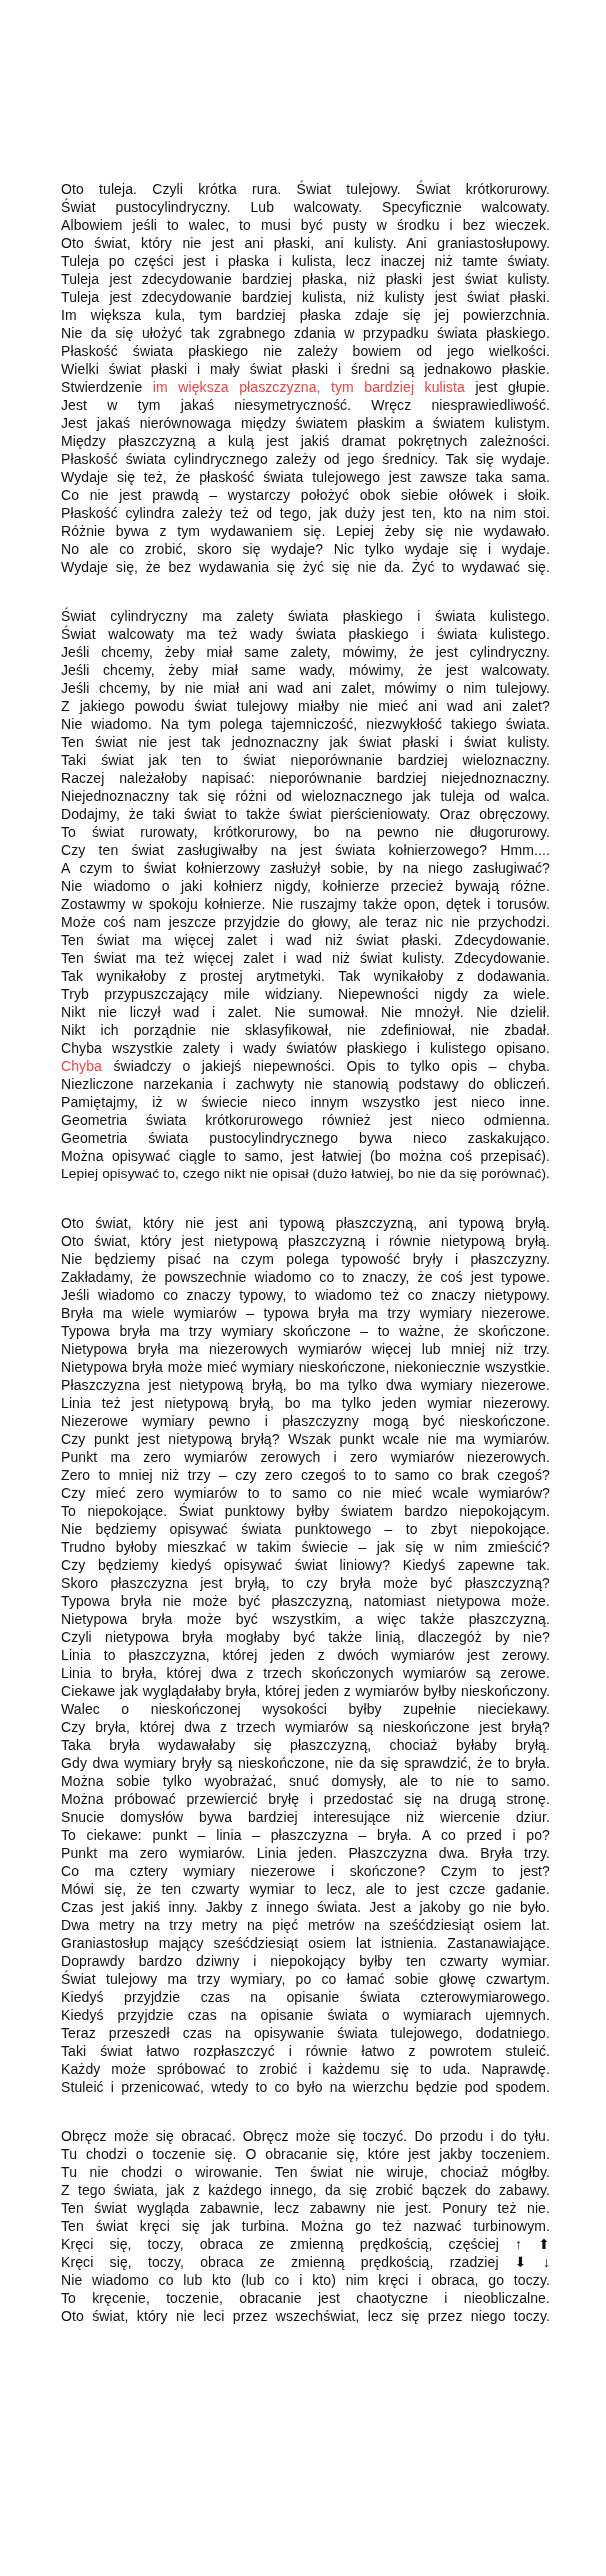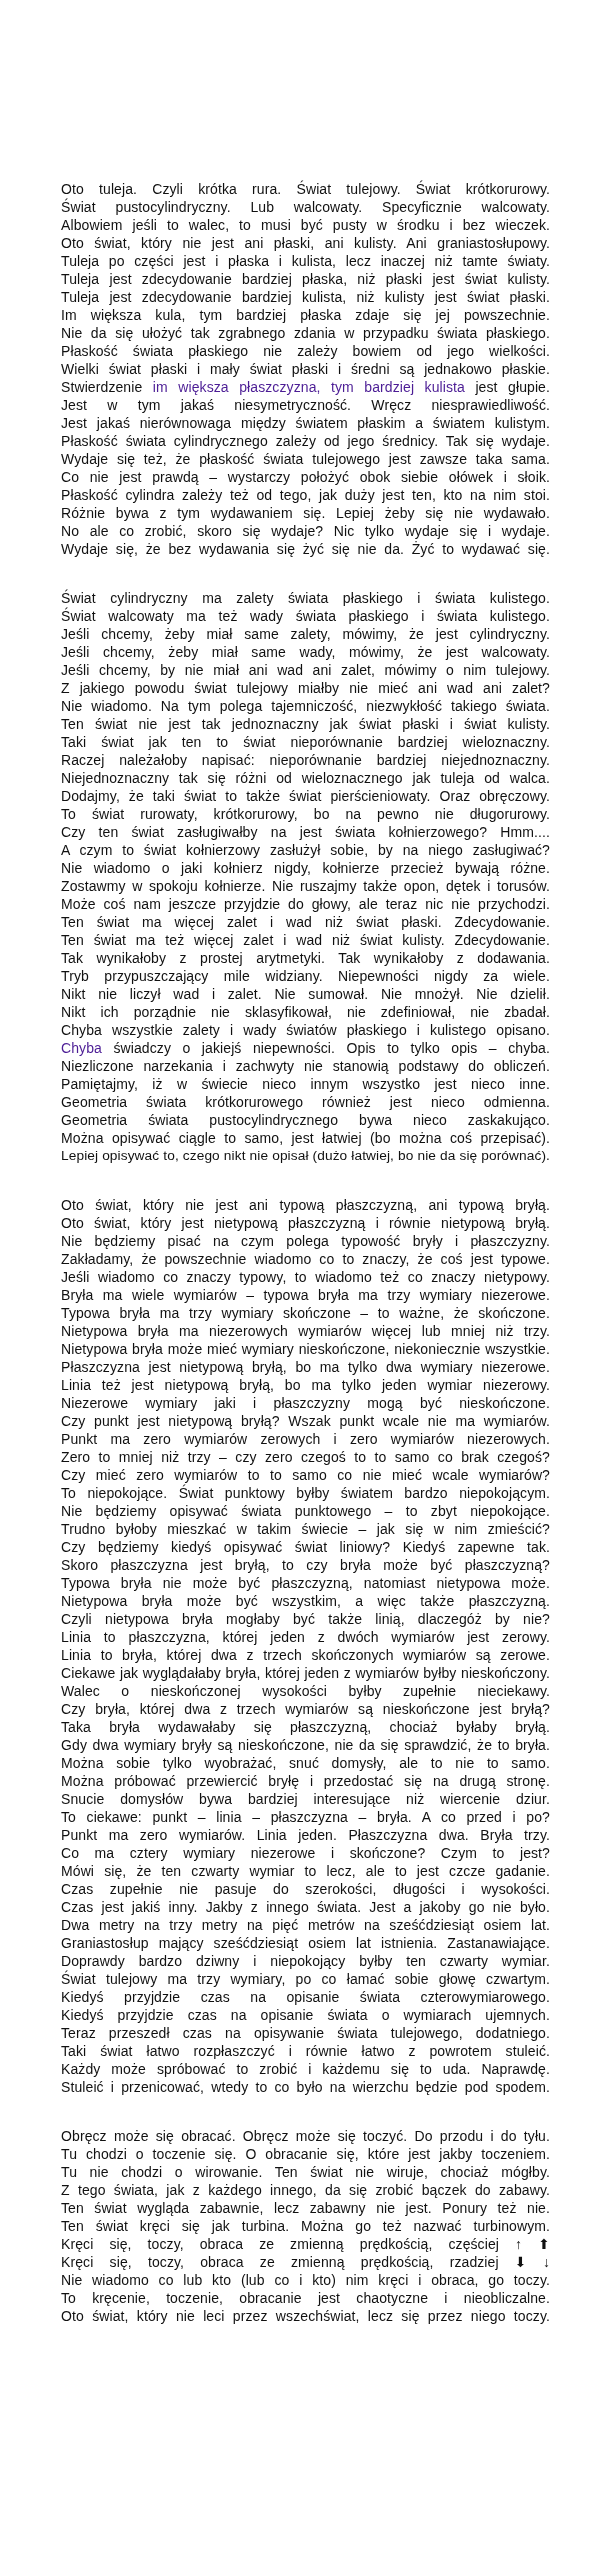--- a/index.html
+++ b/index.html
@@ -24,42 +24,43 @@
     font-size: 14px;
     line-height: 18px;
     height: 18px;
     text-align: justify;
     text-align-last: justify;
     -moz-text-align-last: justify;
     white-space: normal;
     overflow: hidden;
     letter-spacing: 0.1px;
   }
-  .line .gray { color: #4c1d95; }
+  .line .gray { color: #ef4444; }
   .line .arrow { font-weight: normal; }
 </style>
 </head>
 <body>
 
 <main class="doc">
     <div class="para">
       <div class="line" style=""><span>Oto tuleja. Czyli krótka rura. Świat tulejowy. Świat krótkorurowy.</span></div>
       <div class="line" style=""><span>Świat pustocylindryczny. Lub walcowaty. Specyficznie walcowaty.</span></div>
       <div class="line" style=""><span>Albowiem jeśli to walec, to musi być pusty w środku i bez wieczek.</span></div>
       <div class="line" style=""><span>Oto świat, który nie jest ani płaski, ani kulisty. Ani graniastosłupowy.</span></div>
       <div class="line" style=""><span>Tuleja po części jest i płaska i kulista, lecz inaczej niż tamte światy.</span></div>
       <div class="line" style=""><span>Tuleja jest zdecydowanie bardziej płaska, niż płaski jest świat kulisty.</span></div>
       <div class="line" style=""><span>Tuleja jest zdecydowanie bardziej kulista, niż kulisty jest świat płaski.</span></div>
-      <div class="line" style=""><span>Im większa kula, tym bardziej płaska zdaje się jej powszechnie.</span></div>
+      <div class="line" style=""><span>Im większa kula, tym bardziej płaska zdaje się jej powierzchnia.</span></div>
       <div class="line" style=""><span>Nie da się ułożyć tak zgrabnego zdania w przypadku świata płaskiego.</span></div>
       <div class="line" style=""><span>Płaskość świata płaskiego nie zależy bowiem od jego wielkości.</span></div>
       <div class="line" style=""><span>Wielki świat płaski i mały świat płaski i średni są jednakowo płaskie.</span></div>
       <div class="line" style=""><span>Stwierdzenie </span><span class="gray">im większa płaszczyzna, tym bardziej kulista</span><span> jest głupie.</span></div>
       <div class="line" style=""><span>Jest w tym jakaś niesymetryczność. Wręcz niesprawiedliwość.</span></div>
       <div class="line" style=""><span>Jest jakaś nierównowaga między światem płaskim a światem kulistym.</span></div>
+      <div class="line" style=""><span>Między płaszczyzną a kulą jest jakiś dramat pokrętnych zależności.</span></div>
       <div class="line" style=""><span>Płaskość świata cylindrycznego zależy od jego średnicy. Tak się wydaje.</span></div>
       <div class="line" style=""><span>Wydaje się też, że płaskość świata tulejowego jest zawsze taka sama.</span></div>
       <div class="line" style=""><span>Co nie jest prawdą – wystarczy położyć obok siebie ołówek i słoik.</span></div>
       <div class="line" style=""><span>Płaskość cylindra zależy też od tego, jak duży jest ten, kto na nim stoi.</span></div>
       <div class="line" style=""><span>Różnie bywa z tym wydawaniem się. Lepiej żeby się nie wydawało.</span></div>
       <div class="line" style=""><span>No ale co zrobić, skoro się wydaje? Nic tylko wydaje się i wydaje.</span></div>
       <div class="line" style=""><span>Wydaje się, że bez wydawania się żyć się nie da. Żyć to wydawać się.</span></div>
     </div>
     <div class="para">
       <div class="line" style=""><span>Świat cylindryczny ma zalety świata płaskiego i świata kulistego.</span></div>
@@ -100,21 +101,21 @@
       <div class="line" style=""><span>Oto świat, który jest nietypową płaszczyzną i równie nietypową bryłą.</span></div>
       <div class="line" style=""><span>Nie będziemy pisać na czym polega typowość bryły i płaszczyzny.</span></div>
       <div class="line" style=""><span>Zakładamy, że powszechnie wiadomo co to znaczy, że coś jest typowe.</span></div>
       <div class="line" style=""><span>Jeśli wiadomo co znaczy typowy, to wiadomo też co znaczy nietypowy.</span></div>
       <div class="line" style=""><span>Bryła ma wiele wymiarów – typowa bryła ma trzy wymiary niezerowe.</span></div>
       <div class="line" style=""><span>Typowa bryła ma trzy wymiary skończone – to ważne, że skończone.</span></div>
       <div class="line" style=""><span>Nietypowa bryła ma niezerowych wymiarów więcej lub mniej niż trzy.</span></div>
       <div class="line" style=""><span>Nietypowa bryła może mieć wymiary nieskończone, niekoniecznie wszystkie.</span></div>
       <div class="line" style=""><span>Płaszczyzna jest nietypową bryłą, bo ma tylko dwa wymiary niezerowe.</span></div>
       <div class="line" style=""><span>Linia też jest nietypową bryłą, bo ma tylko jeden wymiar niezerowy.</span></div>
-      <div class="line" style=""><span>Niezerowe wymiary jaki i płaszczyzny mogą być nieskończone.</span></div>
+      <div class="line" style=""><span>Niezerowe wymiary pewno i płaszczyzny mogą być nieskończone.</span></div>
       <div class="line" style=""><span>Czy punkt jest nietypową bryłą? Wszak punkt wcale nie ma wymiarów.</span></div>
       <div class="line" style=""><span>Punkt ma zero wymiarów zerowych i zero wymiarów niezerowych.</span></div>
       <div class="line" style=""><span>Zero to mniej niż trzy – czy zero czegoś to to samo co brak czegoś?</span></div>
       <div class="line" style=""><span>Czy mieć zero wymiarów to to samo co nie mieć wcale wymiarów?</span></div>
       <div class="line" style=""><span>To niepokojące. Świat punktowy byłby światem bardzo niepokojącym.</span></div>
       <div class="line" style=""><span>Nie będziemy opisywać świata punktowego – to zbyt niepokojące.</span></div>
       <div class="line" style=""><span>Trudno byłoby mieszkać w takim świecie – jak się w nim zmieścić?</span></div>
       <div class="line" style=""><span>Czy będziemy kiedyś opisywać świat liniowy? Kiedyś zapewne tak.</span></div>
       <div class="line" style=""><span>Skoro płaszczyzna jest bryłą, to czy bryła może być płaszczyzną?</span></div>
       <div class="line" style=""><span>Typowa bryła nie może być płaszczyzną, natomiast nietypowa może.</span></div>
@@ -127,21 +128,20 @@
       <div class="line" style=""><span>Czy bryła, której dwa z trzech wymiarów są nieskończone jest bryłą?</span></div>
       <div class="line" style=""><span>Taka bryła wydawałaby się płaszczyzną, chociaż byłaby bryłą.</span></div>
       <div class="line" style=""><span>Gdy dwa wymiary bryły są nieskończone, nie da się sprawdzić, że to bryła.</span></div>
       <div class="line" style=""><span>Można sobie tylko wyobrażać, snuć domysły, ale to nie to samo.</span></div>
       <div class="line" style=""><span>Można próbować przewiercić bryłę i przedostać się na drugą stronę.</span></div>
       <div class="line" style=""><span>Snucie domysłów bywa bardziej interesujące niż wiercenie dziur.</span></div>
       <div class="line" style=""><span>To ciekawe: punkt – linia – płaszczyzna – bryła. A co przed i po?</span></div>
       <div class="line" style=""><span>Punkt ma zero wymiarów. Linia jeden. Płaszczyzna dwa. Bryła trzy.</span></div>
       <div class="line" style=""><span>Co ma cztery wymiary niezerowe i skończone? Czym to jest?</span></div>
       <div class="line" style=""><span>Mówi się, że ten czwarty wymiar to lecz, ale to jest czcze gadanie.</span></div>
-      <div class="line" style=""><span>Czas zupełnie nie pasuje do szerokości, długości i wysokości.</span></div>
       <div class="line" style=""><span>Czas jest jakiś inny. Jakby z innego świata. Jest a jakoby go nie było.</span></div>
       <div class="line" style=""><span>Dwa metry na trzy metry na pięć metrów na sześćdziesiąt osiem lat.</span></div>
       <div class="line" style=""><span>Graniastosłup mający sześćdziesiąt osiem lat istnienia. Zastanawiające.</span></div>
       <div class="line" style=""><span>Doprawdy bardzo dziwny i niepokojący byłby ten czwarty wymiar.</span></div>
       <div class="line" style=""><span>Świat tulejowy ma trzy wymiary, po co łamać sobie głowę czwartym.</span></div>
       <div class="line" style=""><span>Kiedyś przyjdzie czas na opisanie świata czterowymiarowego.</span></div>
       <div class="line" style=""><span>Kiedyś przyjdzie czas na opisanie świata o wymiarach ujemnych.</span></div>
       <div class="line" style=""><span>Teraz przeszedł czas na opisywanie świata tulejowego, dodatniego.</span></div>
       <div class="line" style=""><span>Taki świat łatwo rozpłaszczyć i równie łatwo z powrotem stuleić.</span></div>
       <div class="line" style=""><span>Każdy może spróbować to zrobić i każdemu się to uda. Naprawdę.</span></div>

